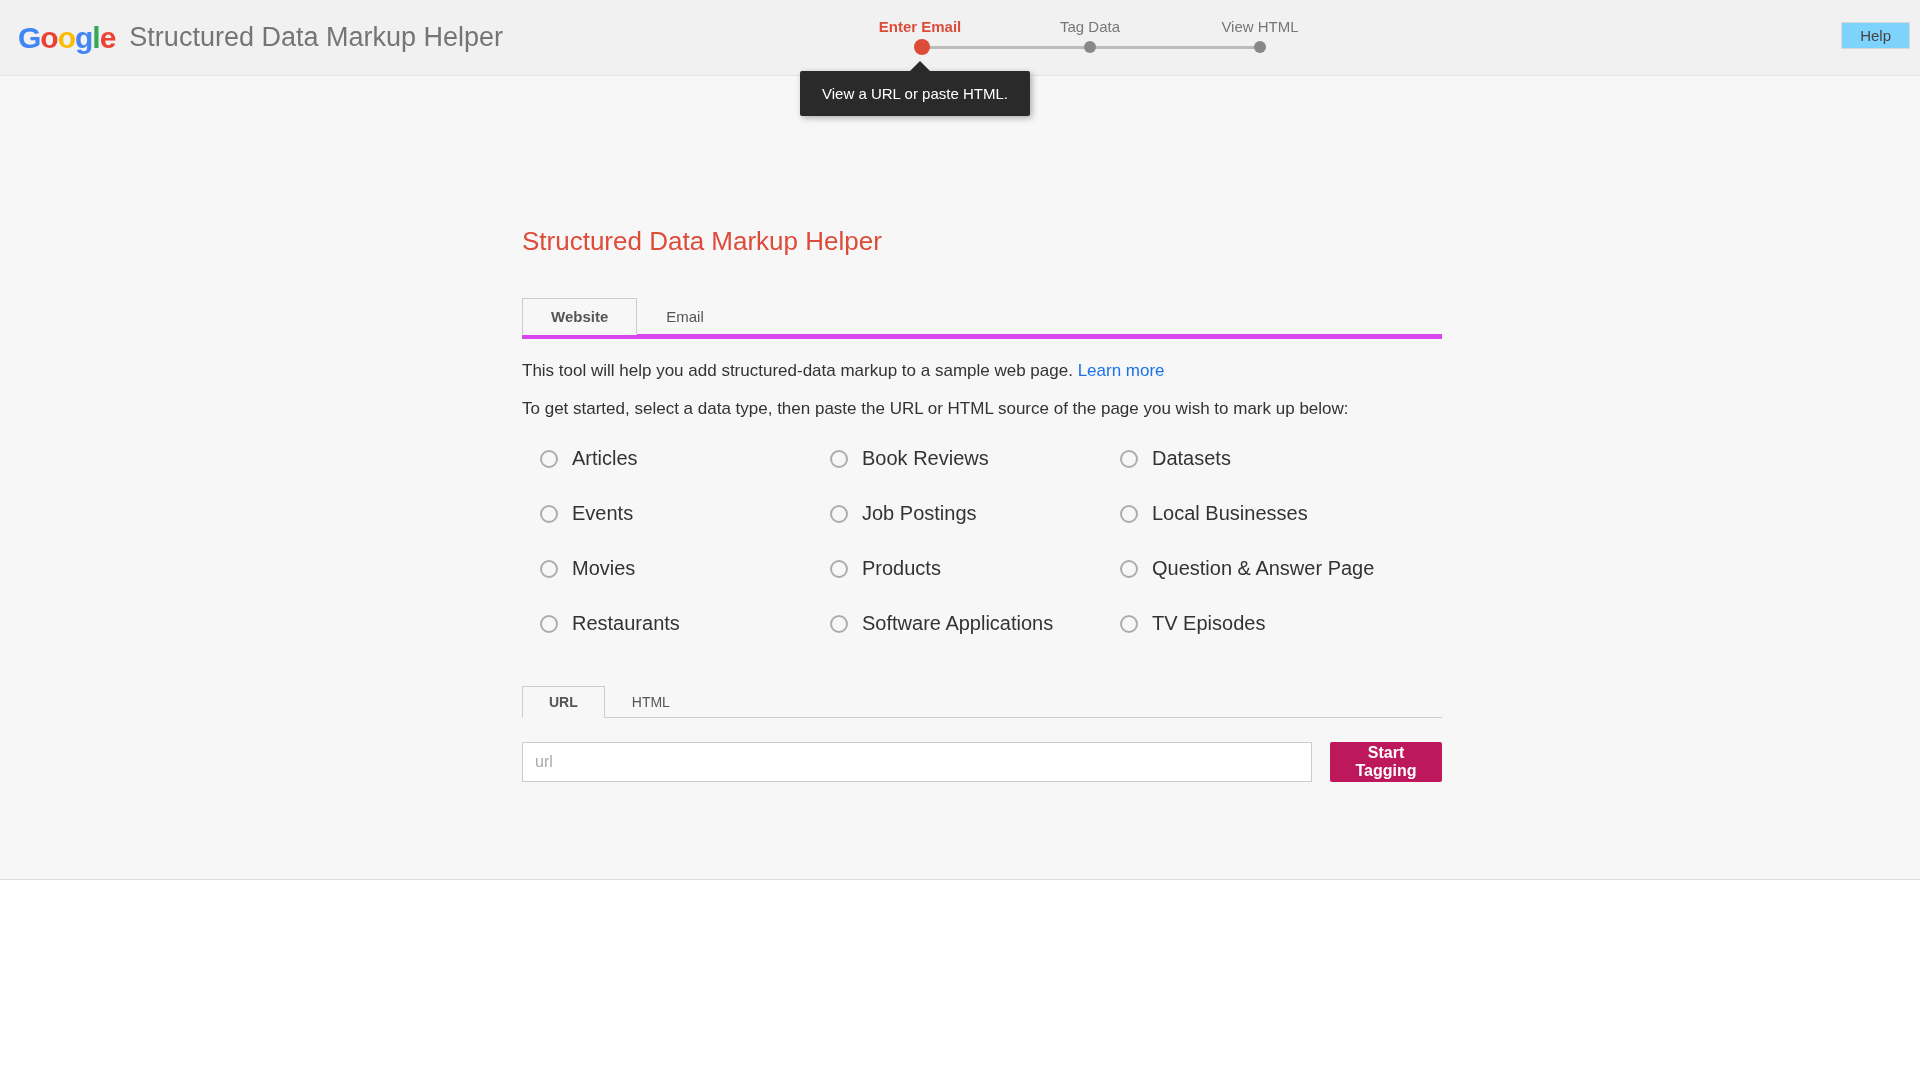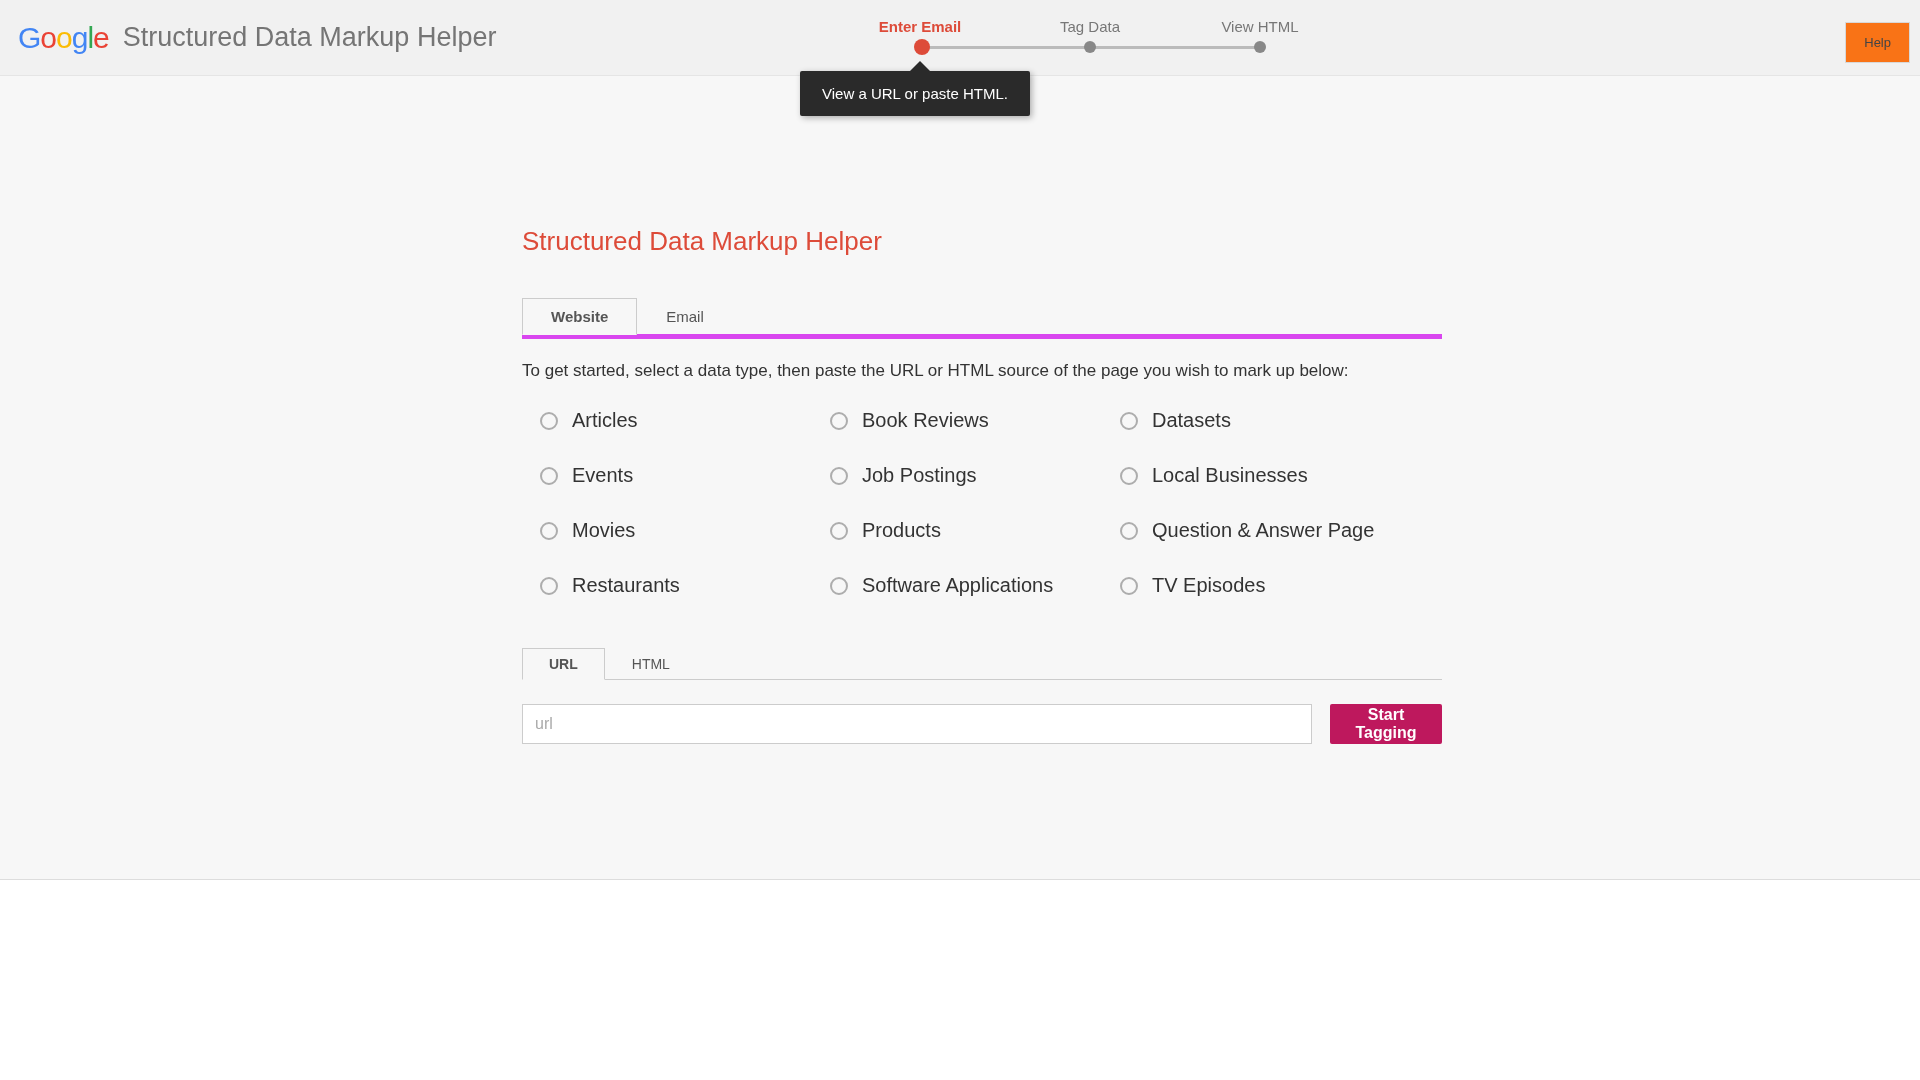--- a/index.html
+++ b/index.html
@@ -14,21 +14,21 @@
   display: flex;
   align-items: center;
 }
 .logo-area {
   display: flex;
   align-items: center;
   padding-left: 18px;
 }
 .google-logo {
   font-size: 30px;
-  font-weight: 400;
+  font-weight: 700;
   letter-spacing: -1px;
 }
 .g1 { color:#4285F4; } .g2 { color:#EA4335; } .g3 { color:#FBBC05; } .g4 { color:#4285F4; } .g5 { color:#34A853; } .g6 { color:#EA4335; }
 .app-title {
   font-size: 27px;
   color: #757575;
   margin-left: 14px;
   font-weight: 400;
 }
 
@@ -67,24 +67,24 @@
   background: #888;
 }
 .step-dot.d1 { left: 54px; width: 16px; height: 16px; top:-2px; background:#dd4b39; }
 .step-dot.d2 { left: 50%; transform: translateX(-50%); }
 .step-dot.d3 { right: 54px; }
 
 .help-btn {
   position: absolute;
   right: 10px;
   top: 22px;
-  background: #f97316;
+  background: #7dd3fc;
   border: 1px solid #d8d8d8;
-  padding: 12px 18px;
-  font-size: 13px;
+  padding: 4px 18px;
+  font-size: 15px;
   color: #444;
   cursor: pointer;
 }
 
 .tooltip {
   position: absolute;
   left: 800px;
   top: 71px;
   background: #2a2a2a;
   color: #fff;
@@ -246,20 +246,23 @@
 
 <div class="body-bg">
   <div class="content">
     <h1 class="page-title">Structured Data Markup Helper</h1>
 
     <div class="tabs">
       <div class="tab active">Website</div>
       <div class="tab">Email</div>
     </div>
 
+    <p class="intro">
+      <span>This tool will help you add structured-data markup to a sample web page. </span><a href="#">Learn more</a>
+    </p>
 
     <p class="instruction">To get started, select a data type, then paste the URL or HTML source of the page you wish to mark up below:</p>
 
     <div class="radio-grid">
       <label class="radio-item">
           <span class="radio-circle"></span>
           <span>Articles</span>
         </label>
       <label class="radio-item">
           <span class="radio-circle"></span>

